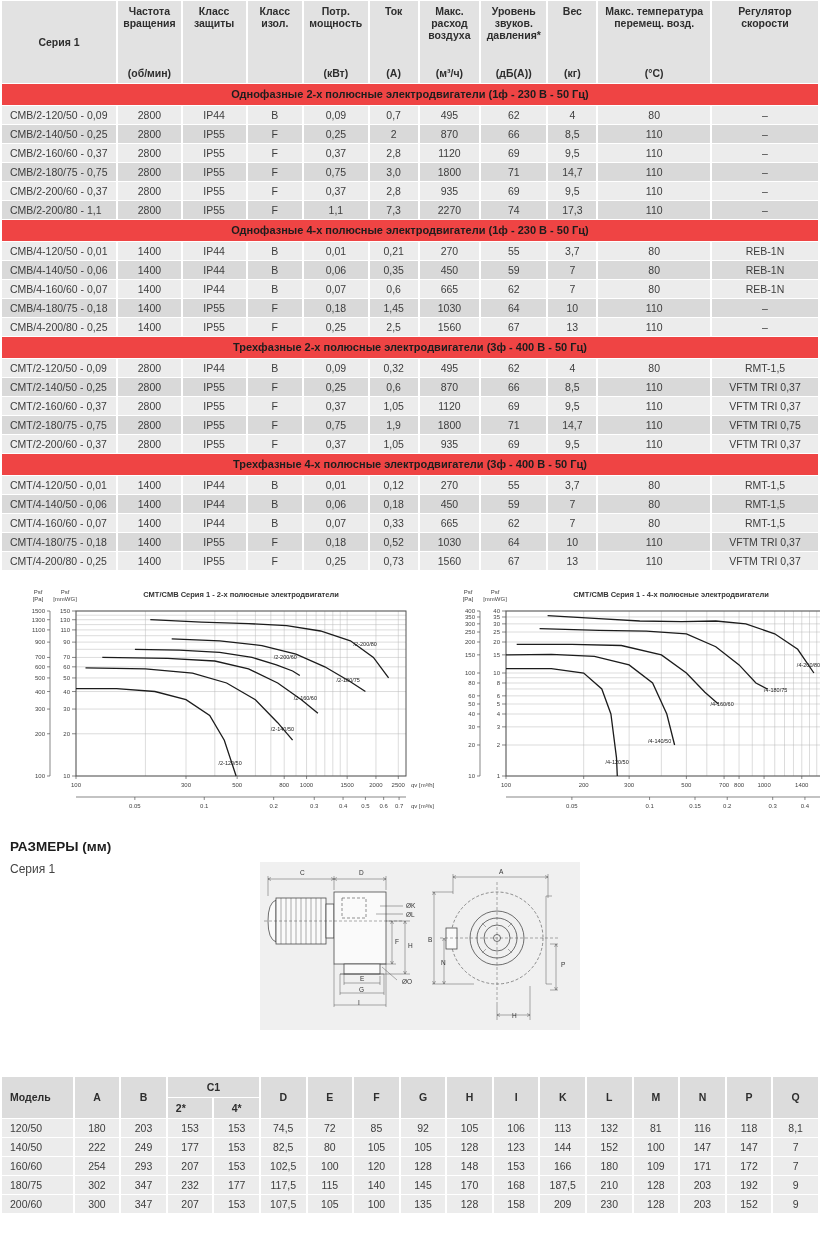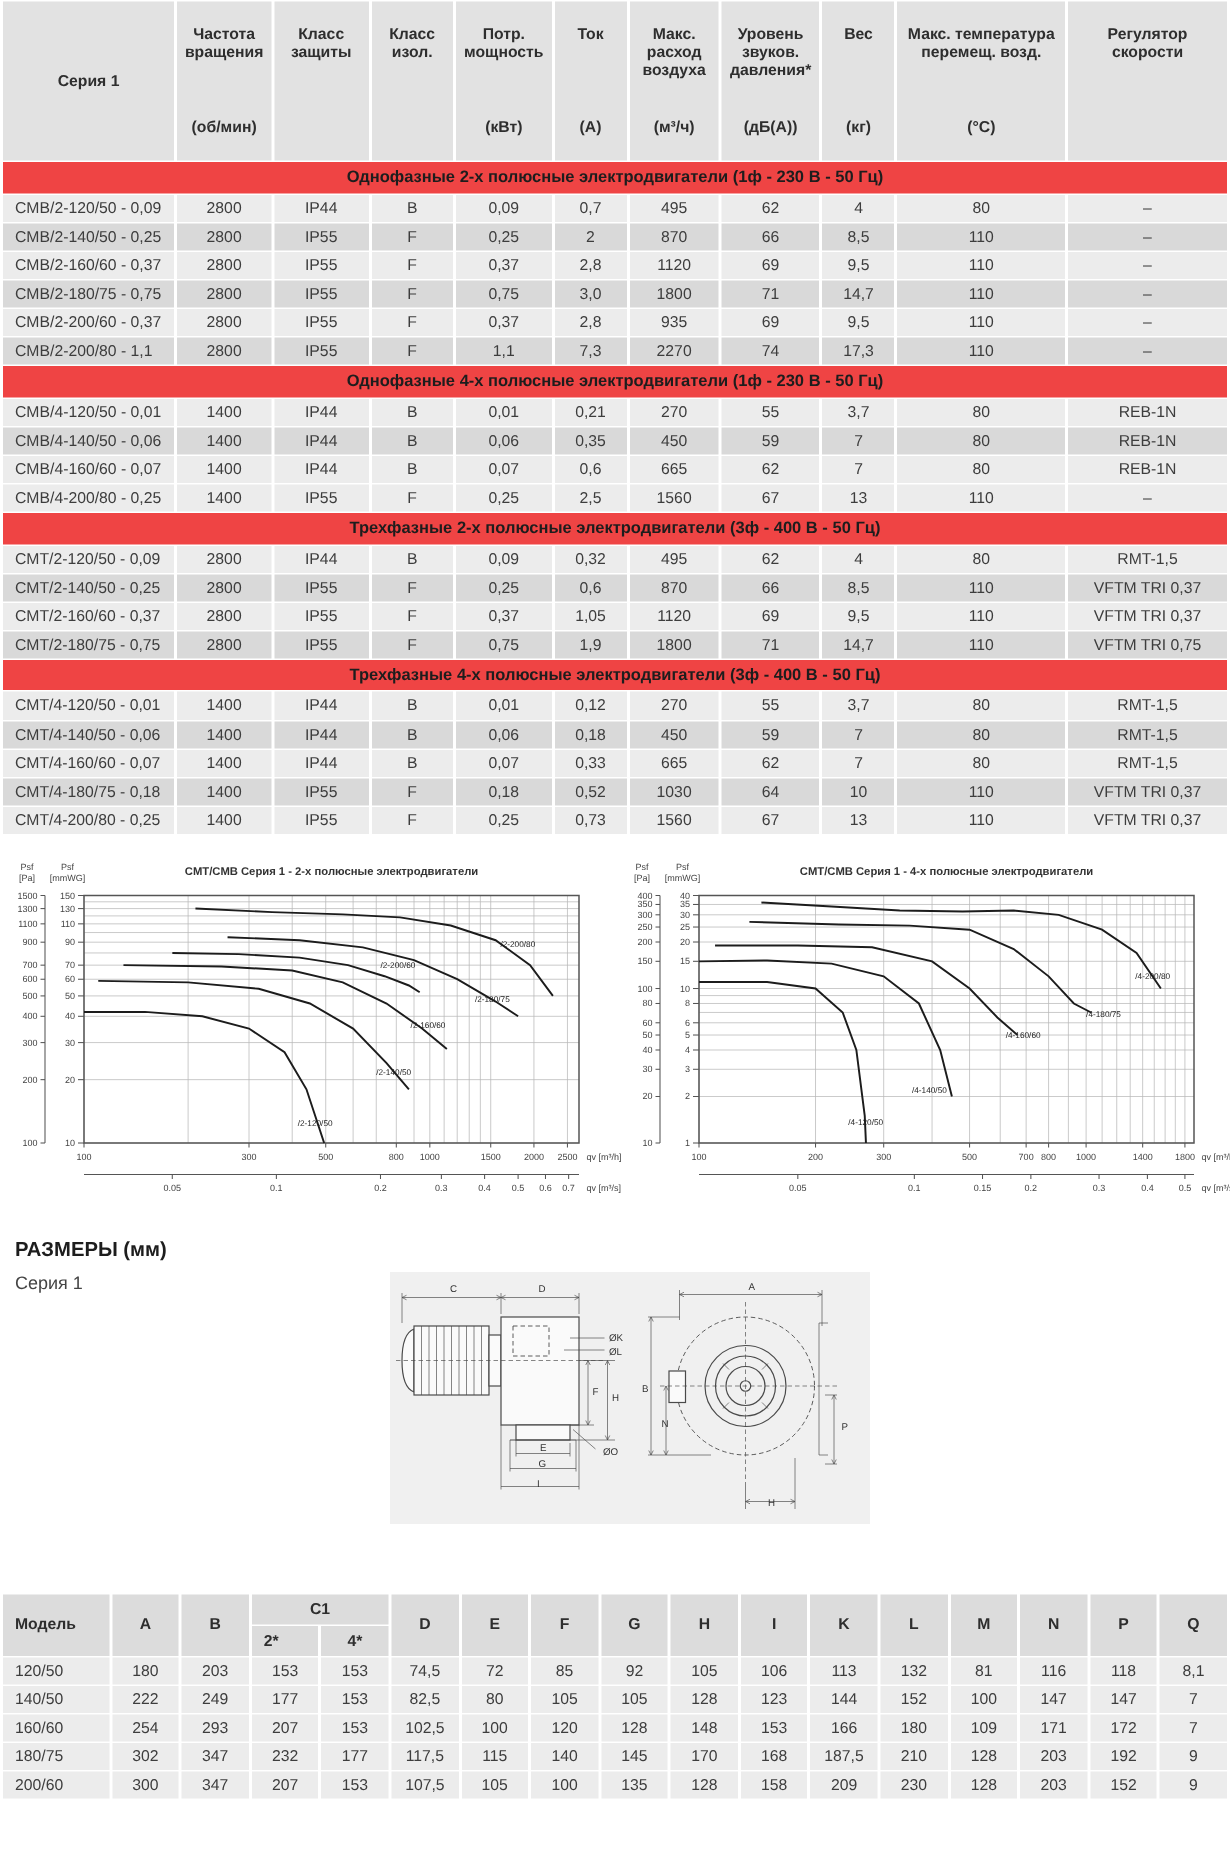--- a/index.html
+++ b/index.html
@@ -2,33 +2,33 @@
 <html><head>
 <meta charset="utf-8">
 <style>
   html,body{margin:0;padding:0;background:#fff;}
   body{font-family:"Liberation Sans",sans-serif;color:#3d3d3d;}
   .page{width:820px;background:#fff;padding-bottom:10px;}
 
   
   table.spec{width:100%;border-collapse:separate;border-spacing:2px 1px;table-layout:fixed;}
   table.spec th{background:#e2e2e2;font-size:10.5px;font-weight:bold;color:#2e2e2e;
-    vertical-align:top;padding:16px 2px;height:74px;}
+    vertical-align:top;padding:4px 2px;height:74px;}
   table.spec th .hwrap{display:flex;flex-direction:column;justify-content:space-between;height:74px;}
   table.spec th.vcenter .hwrap{justify-content:center;}
   table.spec th .hn,table.spec th .hu{text-align:center;line-height:1.15;}
   table.spec td{font-size:10.5px;text-align:center;padding:3px 2px;line-height:1.15;color:#3d3d3d;}
   table.spec tr.light td{background:#ececec;}
   table.spec tr.dark td{background:#d9d9d9;}
   table.spec tr.light td:first-child,table.spec tr.dark td:first-child{text-align:left;padding-left:8px;}
   table.spec tr.secrow td{background:#ef4444;font-weight:bold;color:#1d1d1d;font-size:11px;padding:4px 2px;}
 
   
   .charts{display:flex;margin-top:10px;}
-  .chart{width:410px;}
+  .chart{width:410px;padding-left:20px;}
   .chart svg{width:410px;height:240px;overflow:visible;display:block;}
   .grid{stroke:#b8b8b8;stroke-width:0.5;}
   .frame{fill:none;stroke:#555;stroke-width:1;}
   .axis{stroke:#555;stroke-width:0.7;}
   .curve{fill:none;stroke:#1c1c1c;stroke-width:1.3;}
   .t-title{font-size:7.5px;fill:#333;font-weight:bold;}
   .t-tick{font-size:6px;fill:#444;}
   .t-curve{font-size:5.5px;fill:#222;}
 
   
@@ -256,20 +256,33 @@
           <td>IP44</td>
           <td>B</td>
           <td>0,07</td>
           <td>0,6</td>
           <td>665</td>
           <td>62</td>
           <td>7</td>
           <td>80</td>
           <td>REB-1N</td>
         </tr>
+        <tr class="dark">
+          <td>CMB/4-180/75 - 0,18</td>
+          <td>1400</td>
+          <td>IP55</td>
+          <td>F</td>
+          <td>0,18</td>
+          <td>1,45</td>
+          <td>1030</td>
+          <td>64</td>
+          <td>10</td>
+          <td>110</td>
+          <td>–</td>
+        </tr>
         <tr class="light">
           <td>CMB/4-200/80 - 0,25</td>
           <td>1400</td>
           <td>IP55</td>
           <td>F</td>
           <td>0,25</td>
           <td>2,5</td>
           <td>1560</td>
           <td>67</td>
           <td>13</td>
@@ -323,20 +336,33 @@
           <td>2800</td>
           <td>IP55</td>
           <td>F</td>
           <td>0,75</td>
           <td>1,9</td>
           <td>1800</td>
           <td>71</td>
           <td>14,7</td>
           <td>110</td>
           <td>VFTM TRI 0,75</td>
+        </tr>
+        <tr class="light">
+          <td>CMT/2-200/60 - 0,37</td>
+          <td>2800</td>
+          <td>IP55</td>
+          <td>F</td>
+          <td>0,37</td>
+          <td>1,05</td>
+          <td>935</td>
+          <td>69</td>
+          <td>9,5</td>
+          <td>110</td>
+          <td>VFTM TRI 0,37</td>
         </tr>
         <tr class="secrow">
           <td colspan="11">Трехфазные 4-х полюсные электродвигатели (3ф - 400 В - 50 Гц)</td>
         </tr>
         <tr class="light">
           <td>CMT/4-120/50 - 0,01</td>
           <td>1400</td>
           <td>IP44</td>
           <td>B</td>
           <td>0,01</td>

